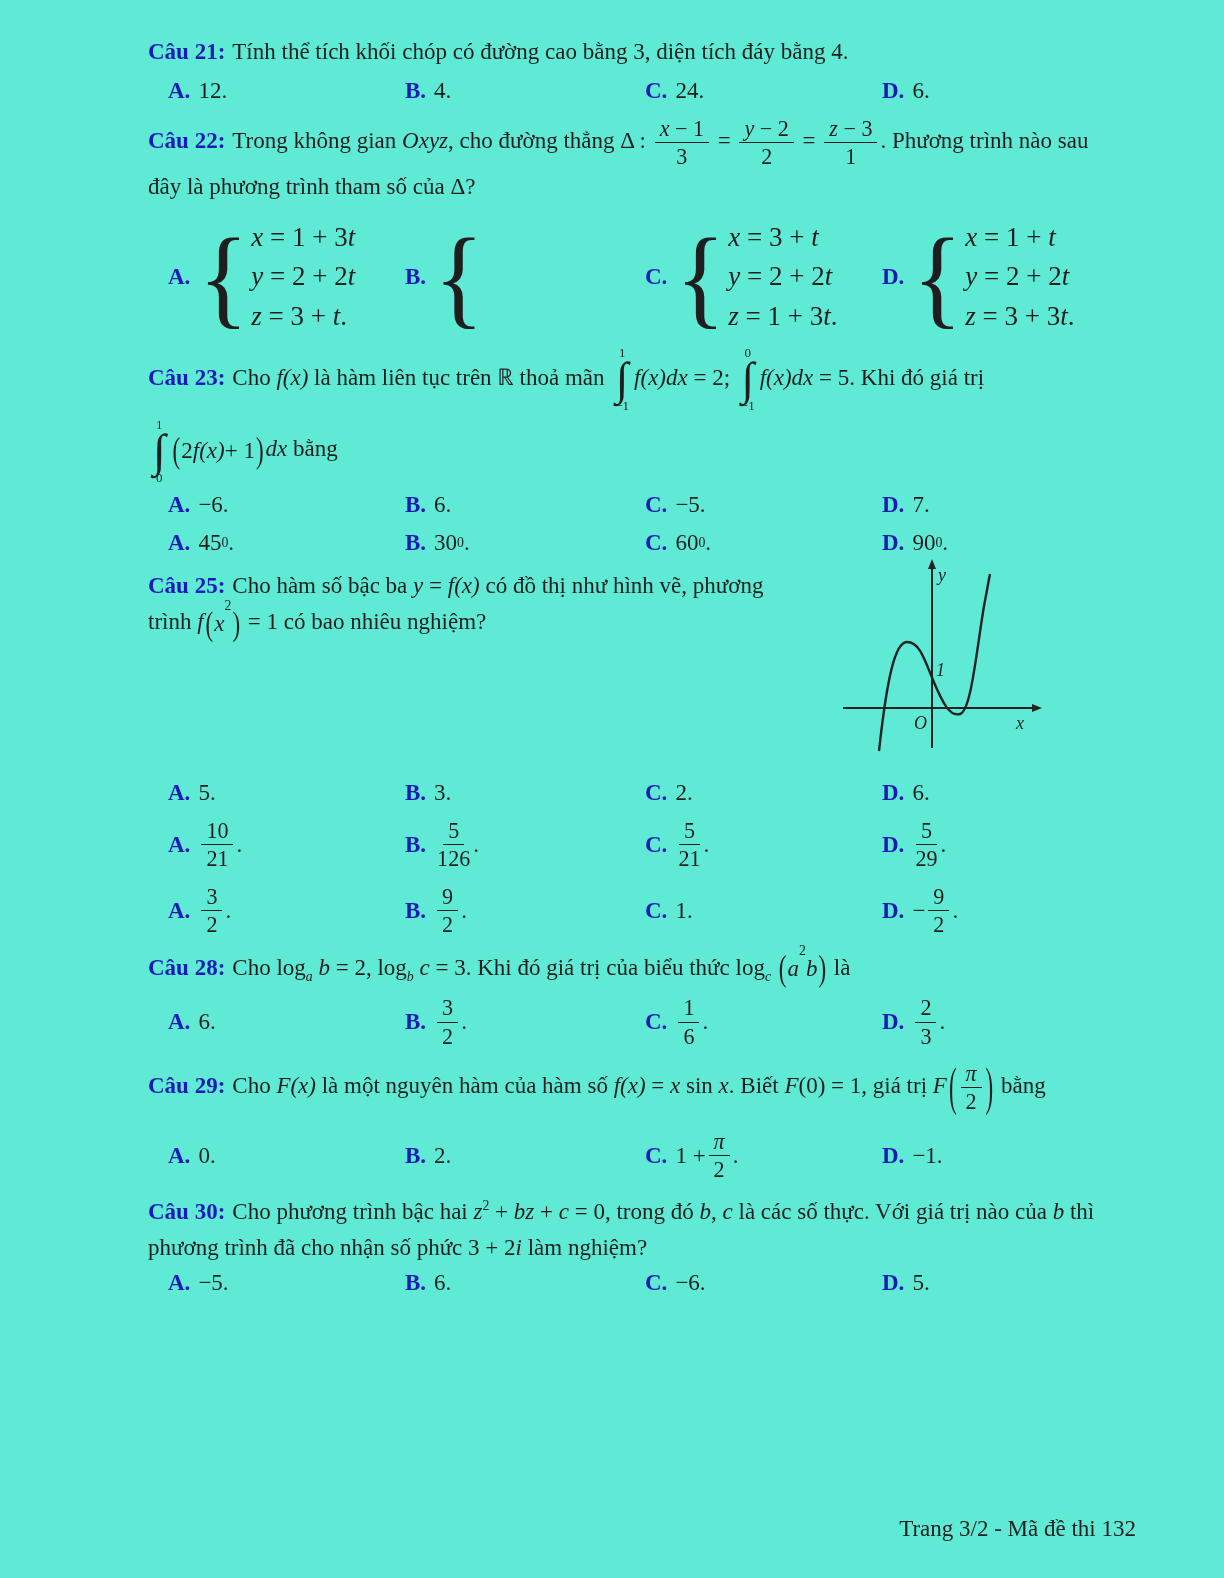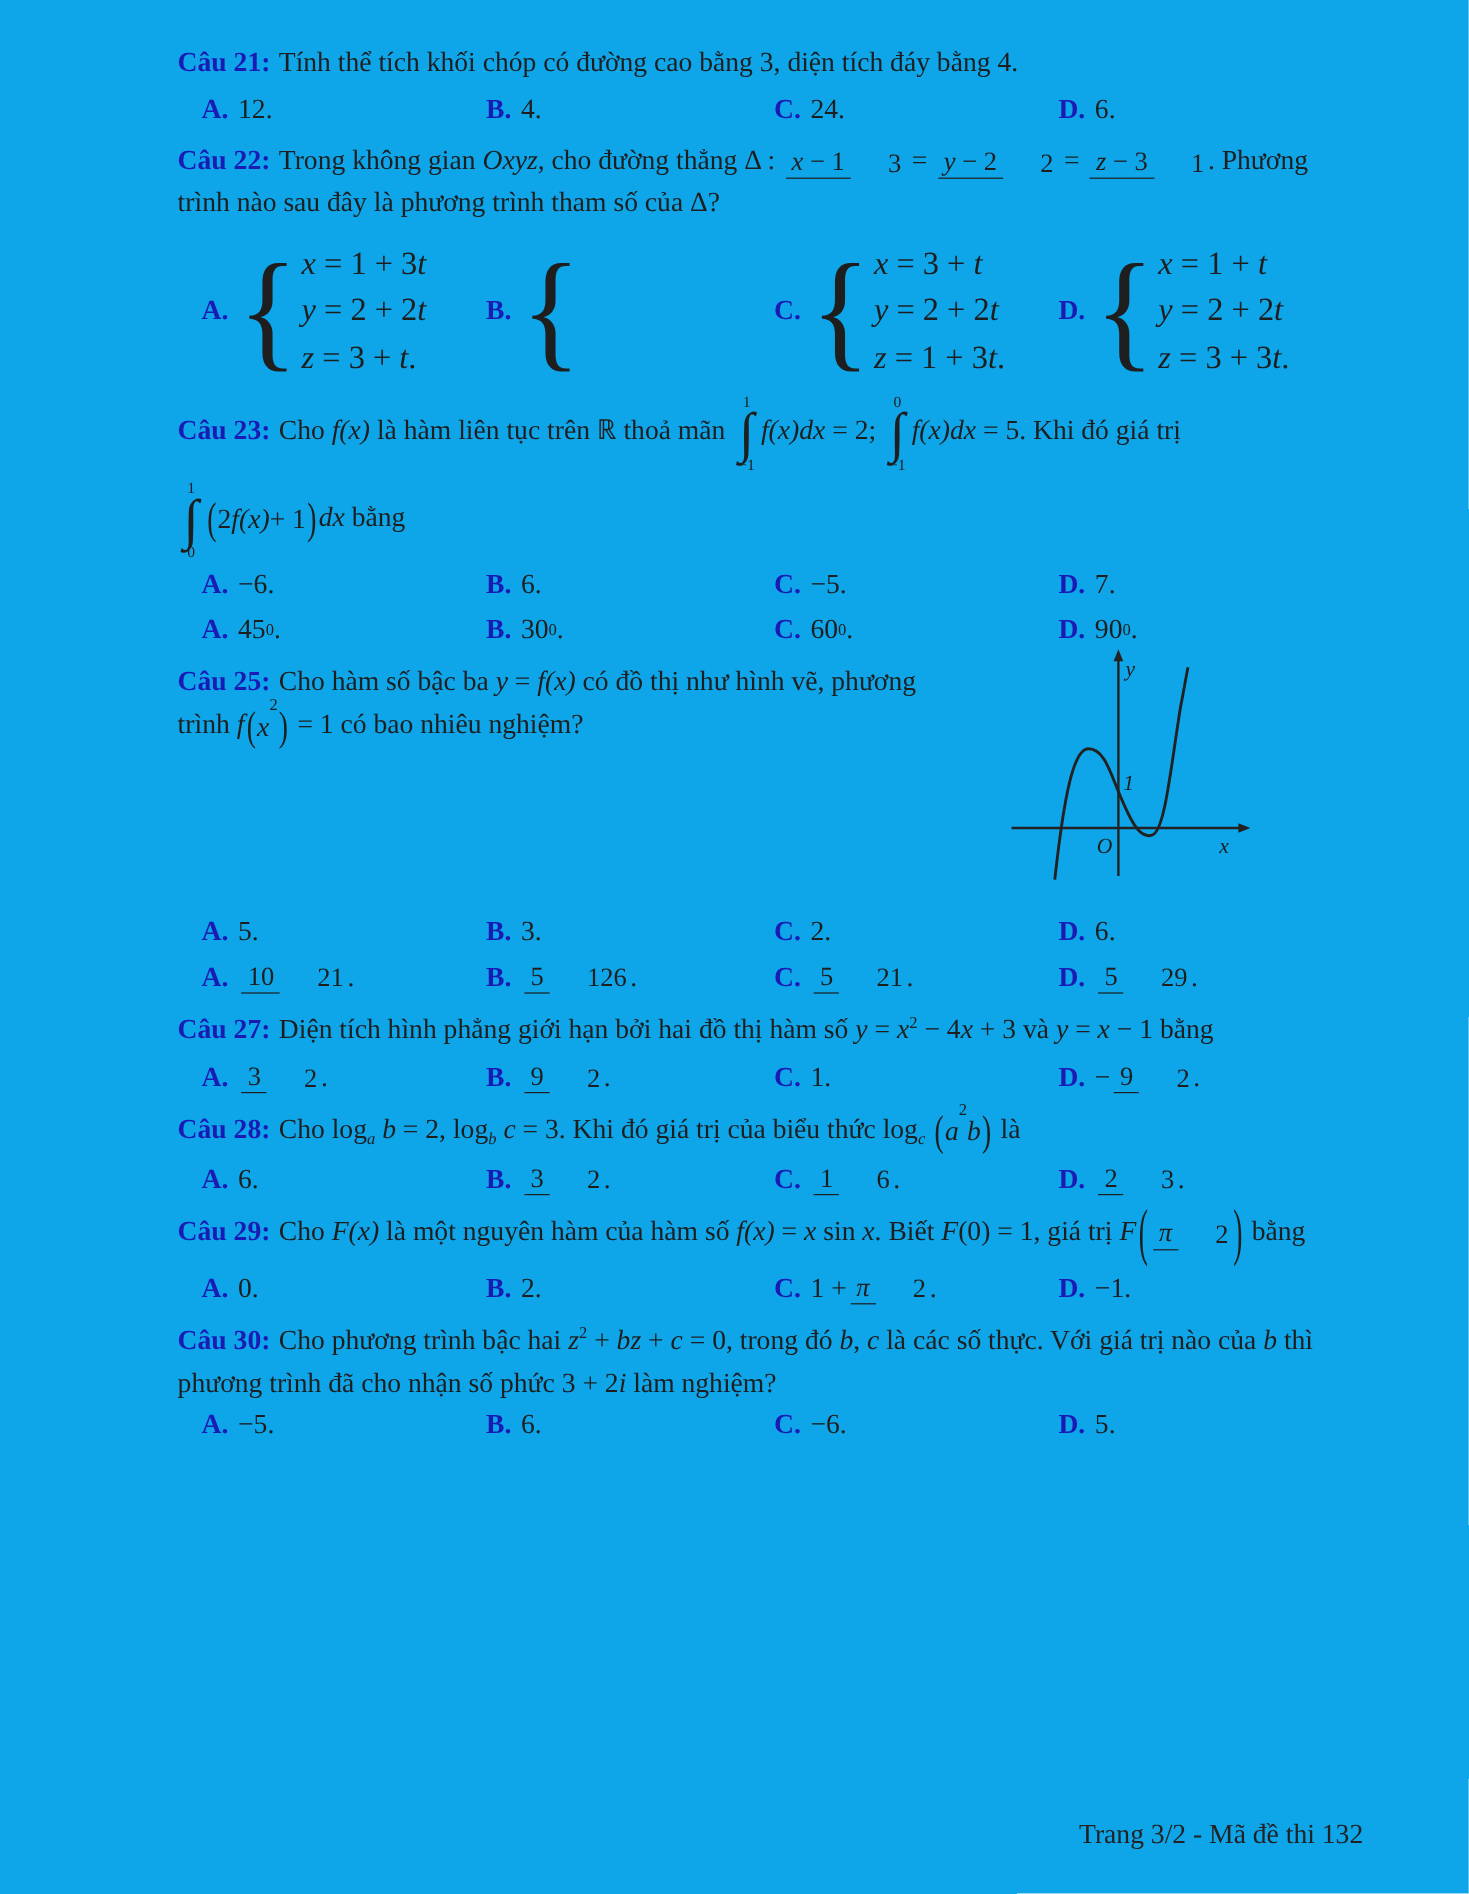--- a/index.html
+++ b/index.html
@@ -1,33 +1,33 @@
 <!DOCTYPE html>
 <html><head>
 <meta charset="utf-8">
 <style>
   * { margin:0; padding:0; box-sizing:border-box; }
   html,body { background:#ffffff; }
   body { width:1224px; font-family:"Liberation Serif", serif; color:#1e1e1e; }
-  .page { width:1224px; height:1578px; position:relative; background:#0ea5e9;
+  .page { width:1224px; height:1578px; position:relative; background:#5eead4;
           padding:34px 100px 0 148px; overflow:hidden; }
   .q { margin-bottom:8px; }
   .qbody { font-size:23px; line-height:1.55; }
   .qbody.mt { margin-top:6px; }
   .qlabel { color:#1a1ab5; font-weight:bold; margin-right:7px; }
   .answers { display:grid; grid-template-columns:237px 240px 237px 1fr;
              padding-left:20px; margin:8px 0 12px; font-size:23px; align-items:center; }
   .answer { display:flex; align-items:center; gap:8px; }
   .akey { color:#1a1ab5; font-weight:bold; }
   .atok { display:inline-flex; align-items:center; }
   .mi { font-style:italic; }
   sup.sp { font-size:0.6em; vertical-align:super; line-height:0; }
   sub.sb { font-size:0.6em; vertical-align:sub; line-height:0; }
-  .frac { display:inline-flex; flex-direction:row; align-items:center;
-          vertical-align:middle; margin:0 3px; line-height:1.15; font-size:0.96em;gap:31px; }
+  .frac { display:inline-flex; flex-direction:column; align-items:center;
+          vertical-align:middle; margin:0 3px; line-height:1.15; font-size:0.96em; }
   .frac .num { padding:0 5px 1px; border-bottom:1.6px solid #1e1e1e; }
   .frac .den { padding-top:1px; }
   .intg { display:inline-flex; flex-direction:column; align-items:center;
           vertical-align:middle; margin:0 5px; line-height:1; }
   .intg .lim { font-size:13px; line-height:1; }
   .intg .isym { font-size:46px; line-height:0.78; padding:2px 0; font-style:italic; }
   .bigp { display:inline-flex; align-items:center; vertical-align:middle; margin:0 1px; }
   .bigp .pr { display:inline-block; transform-origin:center; padding:0 1px; }
   .bigp .pin { display:inline-flex; }
   .cases { display:inline-flex; align-items:center; vertical-align:middle; }
@@ -266,21 +266,20 @@
           <b class="akey">D.</b>
           <span class="atok"><span class="frac">
               <span class="num">5</span>
               <span class="den">29</span>
             </span>.</span>
         </span>
       </div>
   </div>
 
   <div class="q">
-    <p class="qbody"><b class="qlabel">Câu 27:</b><span>Diện tích hình phẳng giới hạn bởi hai đồ thị hàm số <span class="mi">y</span> = <span class="mi">x</span><sup class="sp">2</sup> − 4<span class="mi">x</span> + 3 và <span class="mi">y</span> = <span class="mi">x</span> − 1 bằng</span></p>
     <div class="answers">
         <span class="answer">
           <b class="akey">A.</b>
           <span class="atok"><span class="frac">
               <span class="num">3</span>
               <span class="den">2</span>
             </span>.</span>
         </span>
         <span class="answer">
           <b class="akey">B.</b>

